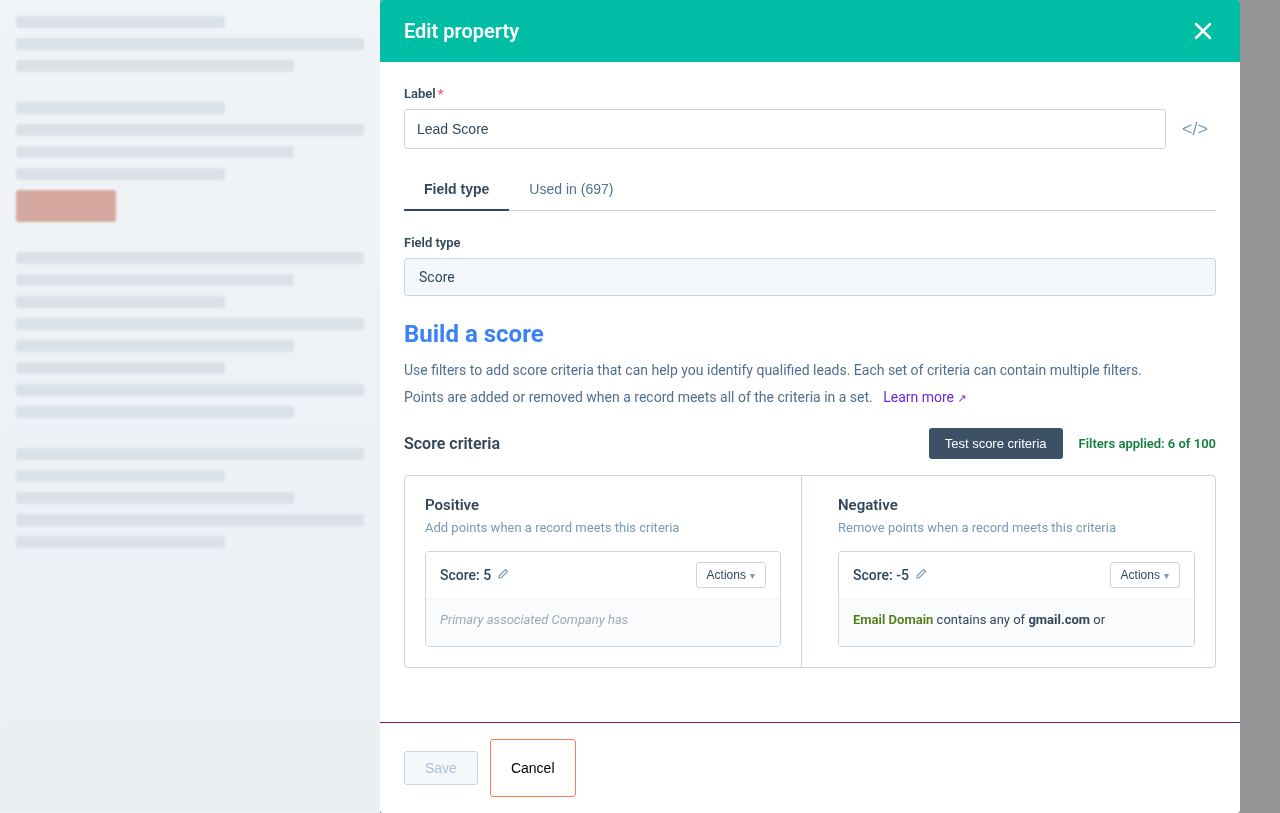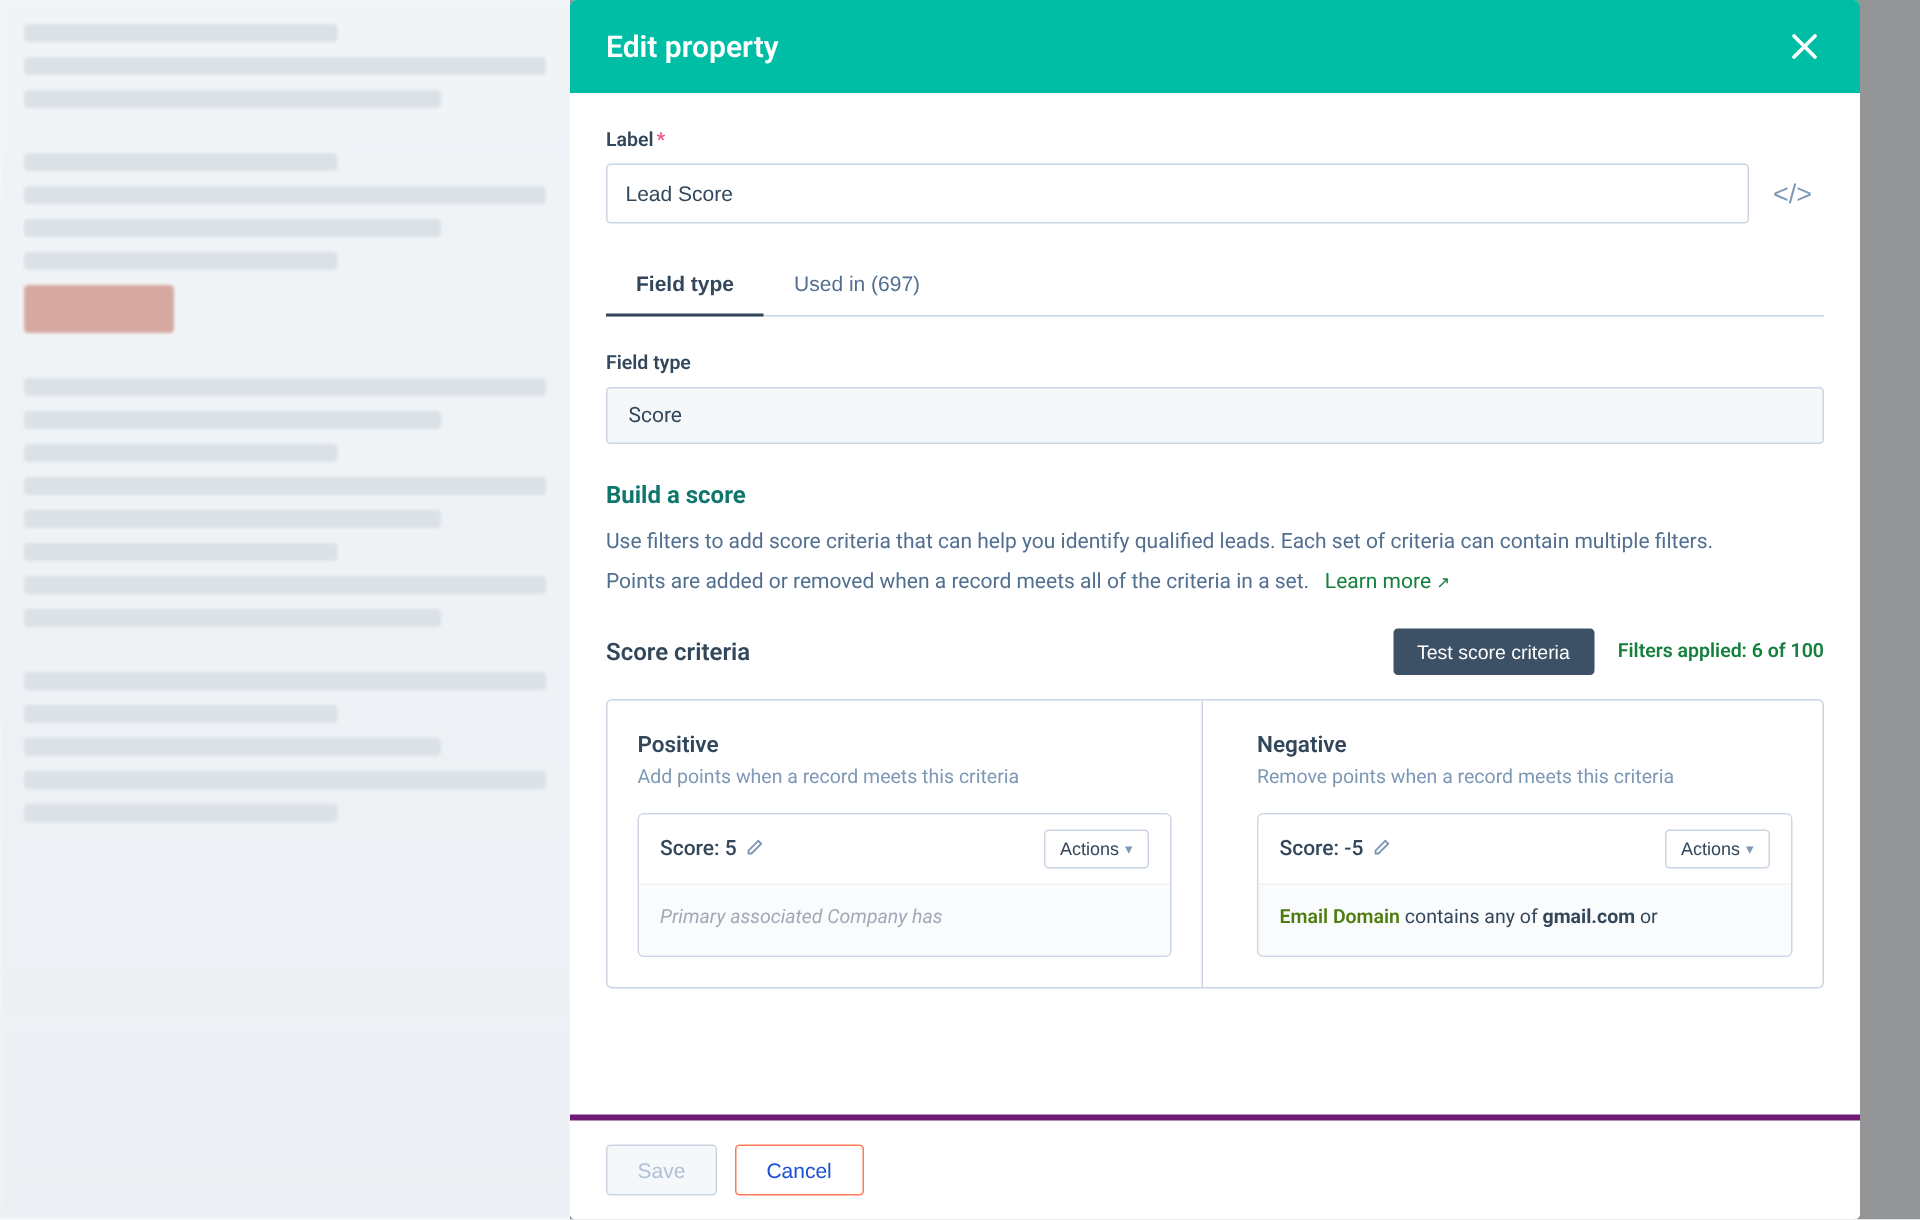--- a/index.html
+++ b/index.html
@@ -142,35 +142,35 @@
       border: 1px solid #cbd6e2;
       border-radius: 3px;
       padding: 10px 14px;
       font-size: 14px;
       color: #33475b;
       margin-bottom: 24px;
     }
 
     
     .build-score-title {
-      font-size: 16px;
+      font-size: 24px;
       font-weight: 700;
-      color: #0f766e;
+      color: #3b82f6;
       margin-bottom: 12px;
     }
 
     .build-score-desc {
       font-size: 14px;
       color: #516f90;
       line-height: 1.5;
       margin-bottom: 6px;
     }
 
     .learn-more-link {
-      color: #15803d;
+      color: #6d28d9;
       text-decoration: none;
     }
 
     
     .score-criteria-row {
       display: flex;
       align-items: center;
       justify-content: space-between;
       margin: 20px 0 16px;
     }
@@ -311,41 +311,41 @@
       font-weight: 600;
       text-decoration: none;
     }
 
     
     .modal-footer {
       padding: 16px 24px;
       display: flex;
       align-items: center;
       gap: 12px;
-      border-top: 4px solid #701a75;
+      border-top: 1px solid #701a75;
       flex-shrink: 0;
       background: #fff;
     }
 
     .save-btn {
       background: #f5f8fa;
       border: 1px solid #cbd6e2;
       color: #b0c1d4;
       border-radius: 3px;
       padding: 8px 20px;
       font-size: 14px;
       cursor: not-allowed;
     }
 
     .cancel-btn {
       background: #fff;
       border: 1px solid #ff7a59;
-      color: #1d4ed8;
-      border-radius: 3px;
-      padding: 8px 20px;
+      color: #000000;
+      border-radius: 3px;
+      padding: 20px 20px;
       font-size: 14px;
       cursor: pointer;
     }
 
     
     .bg-fake {
       position: absolute;
       left: 0;
       top: 0;
       width: 380px;

